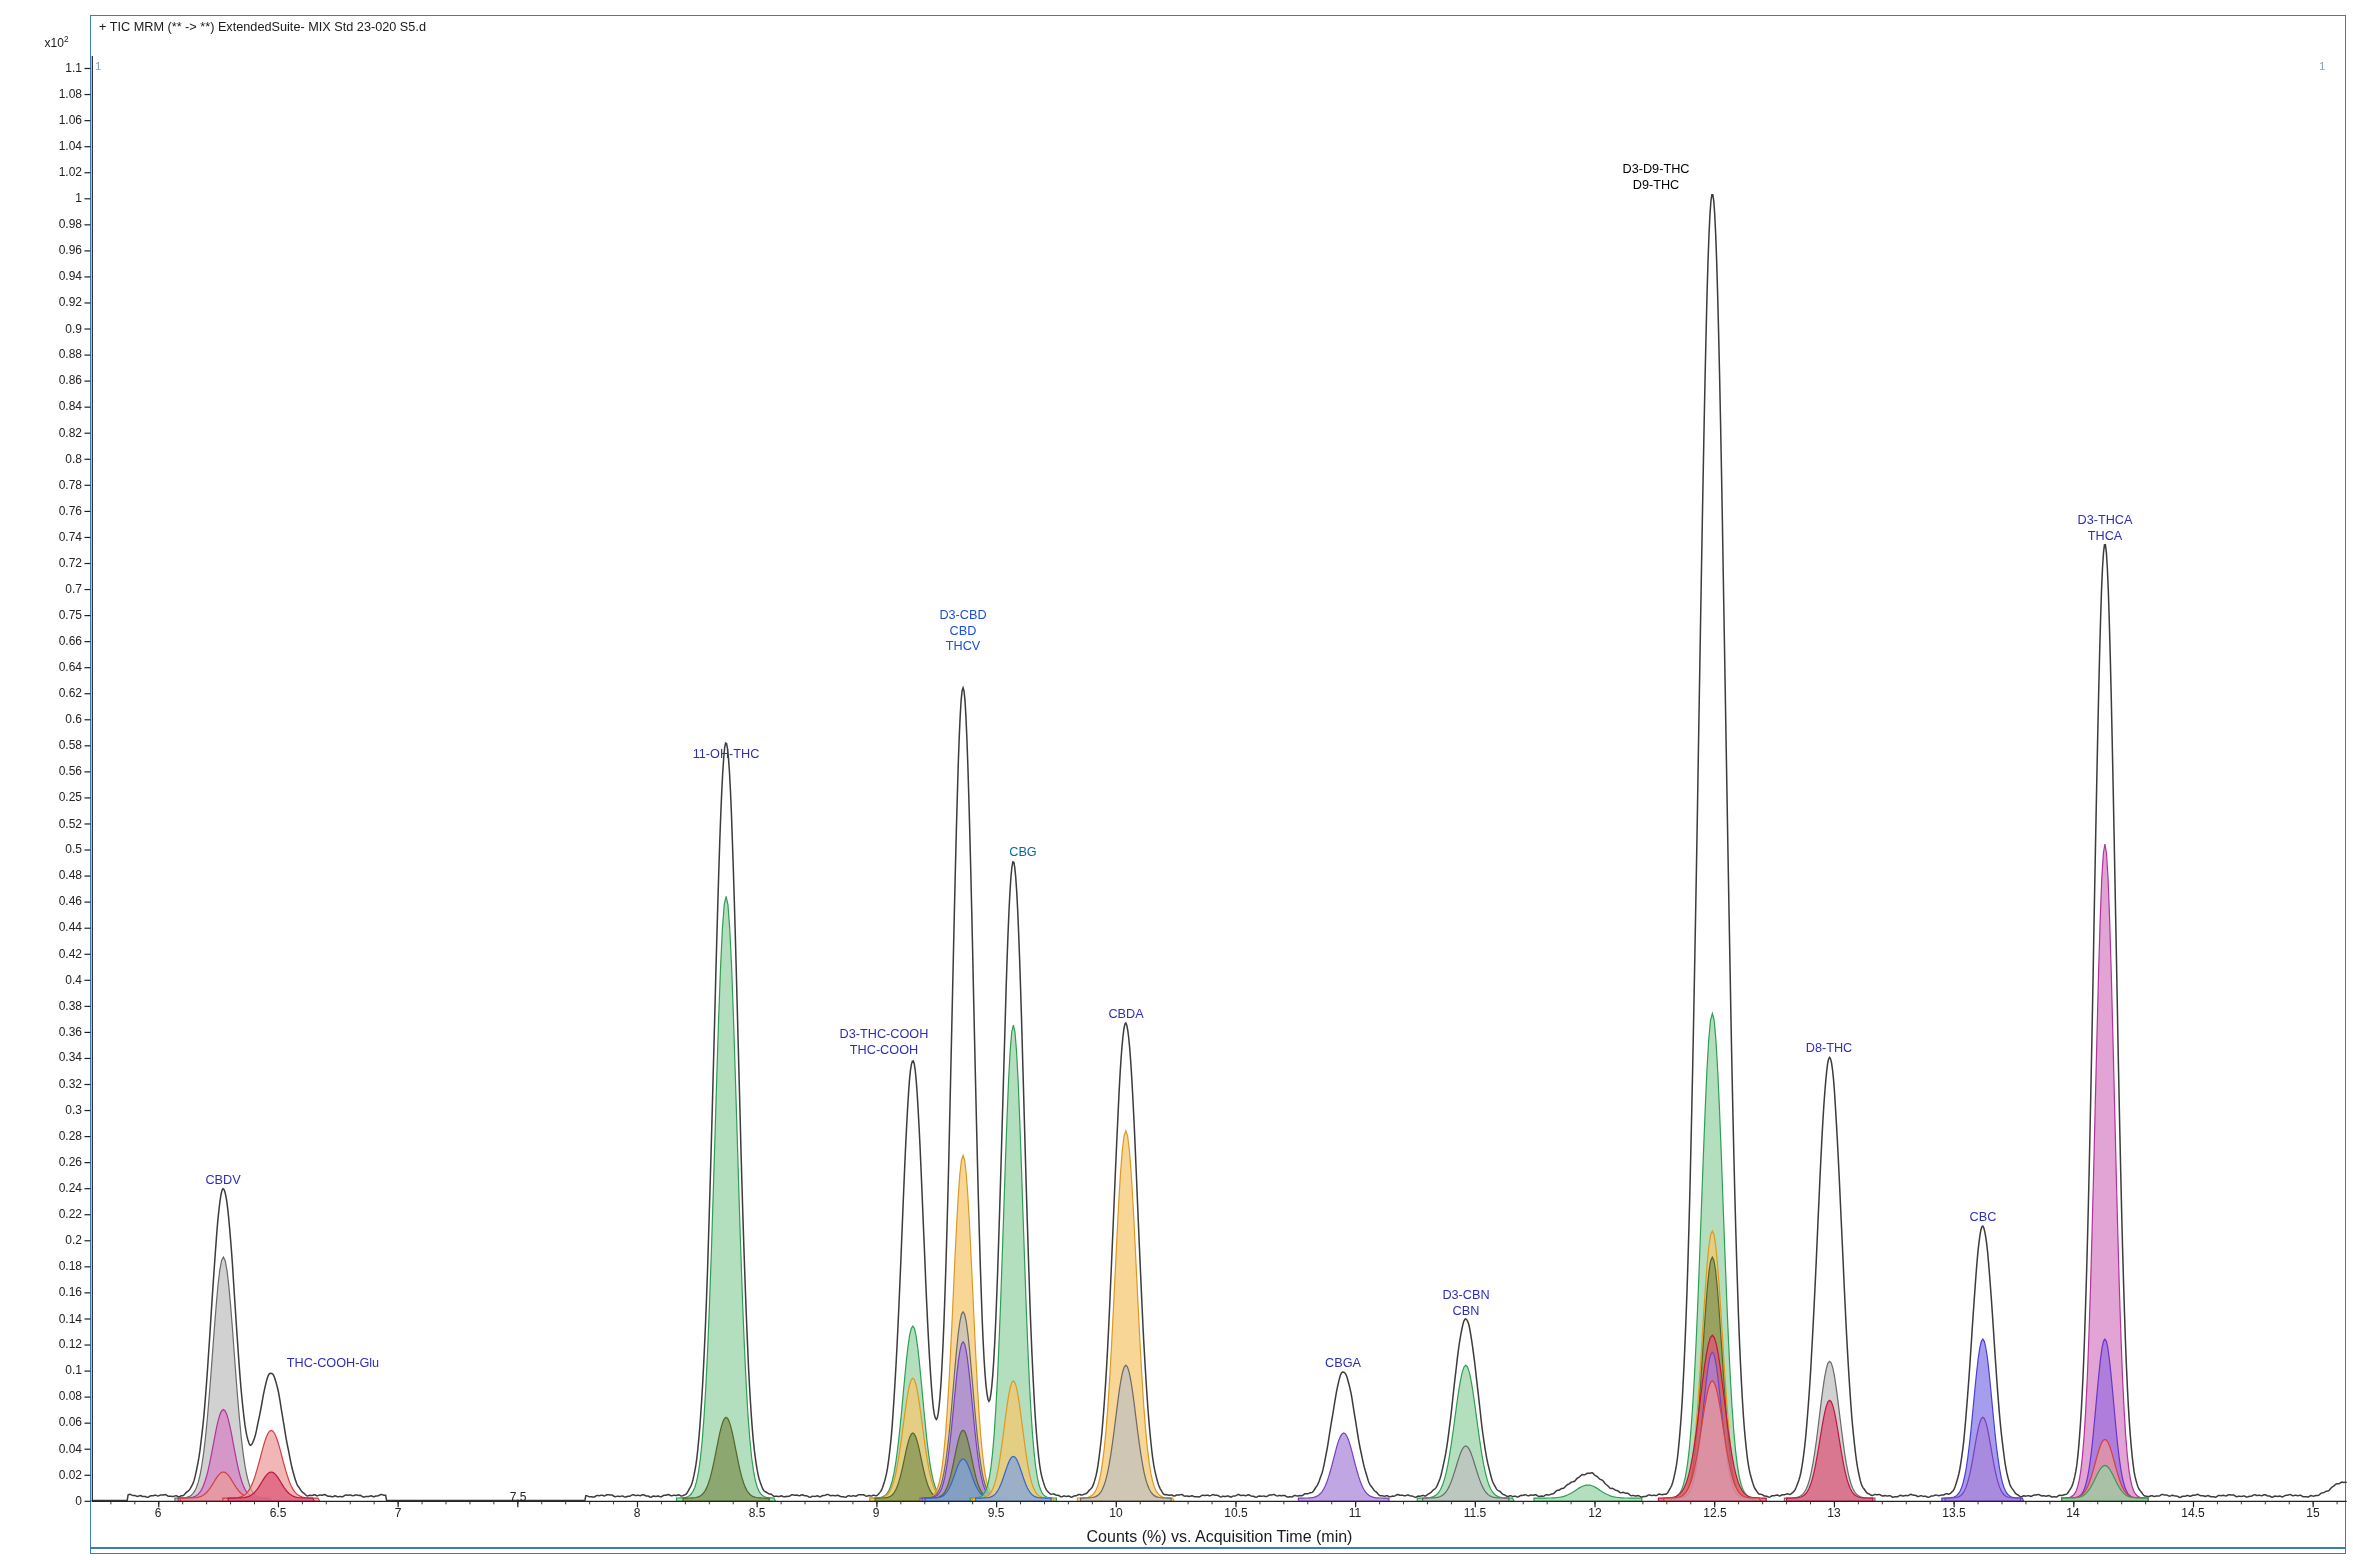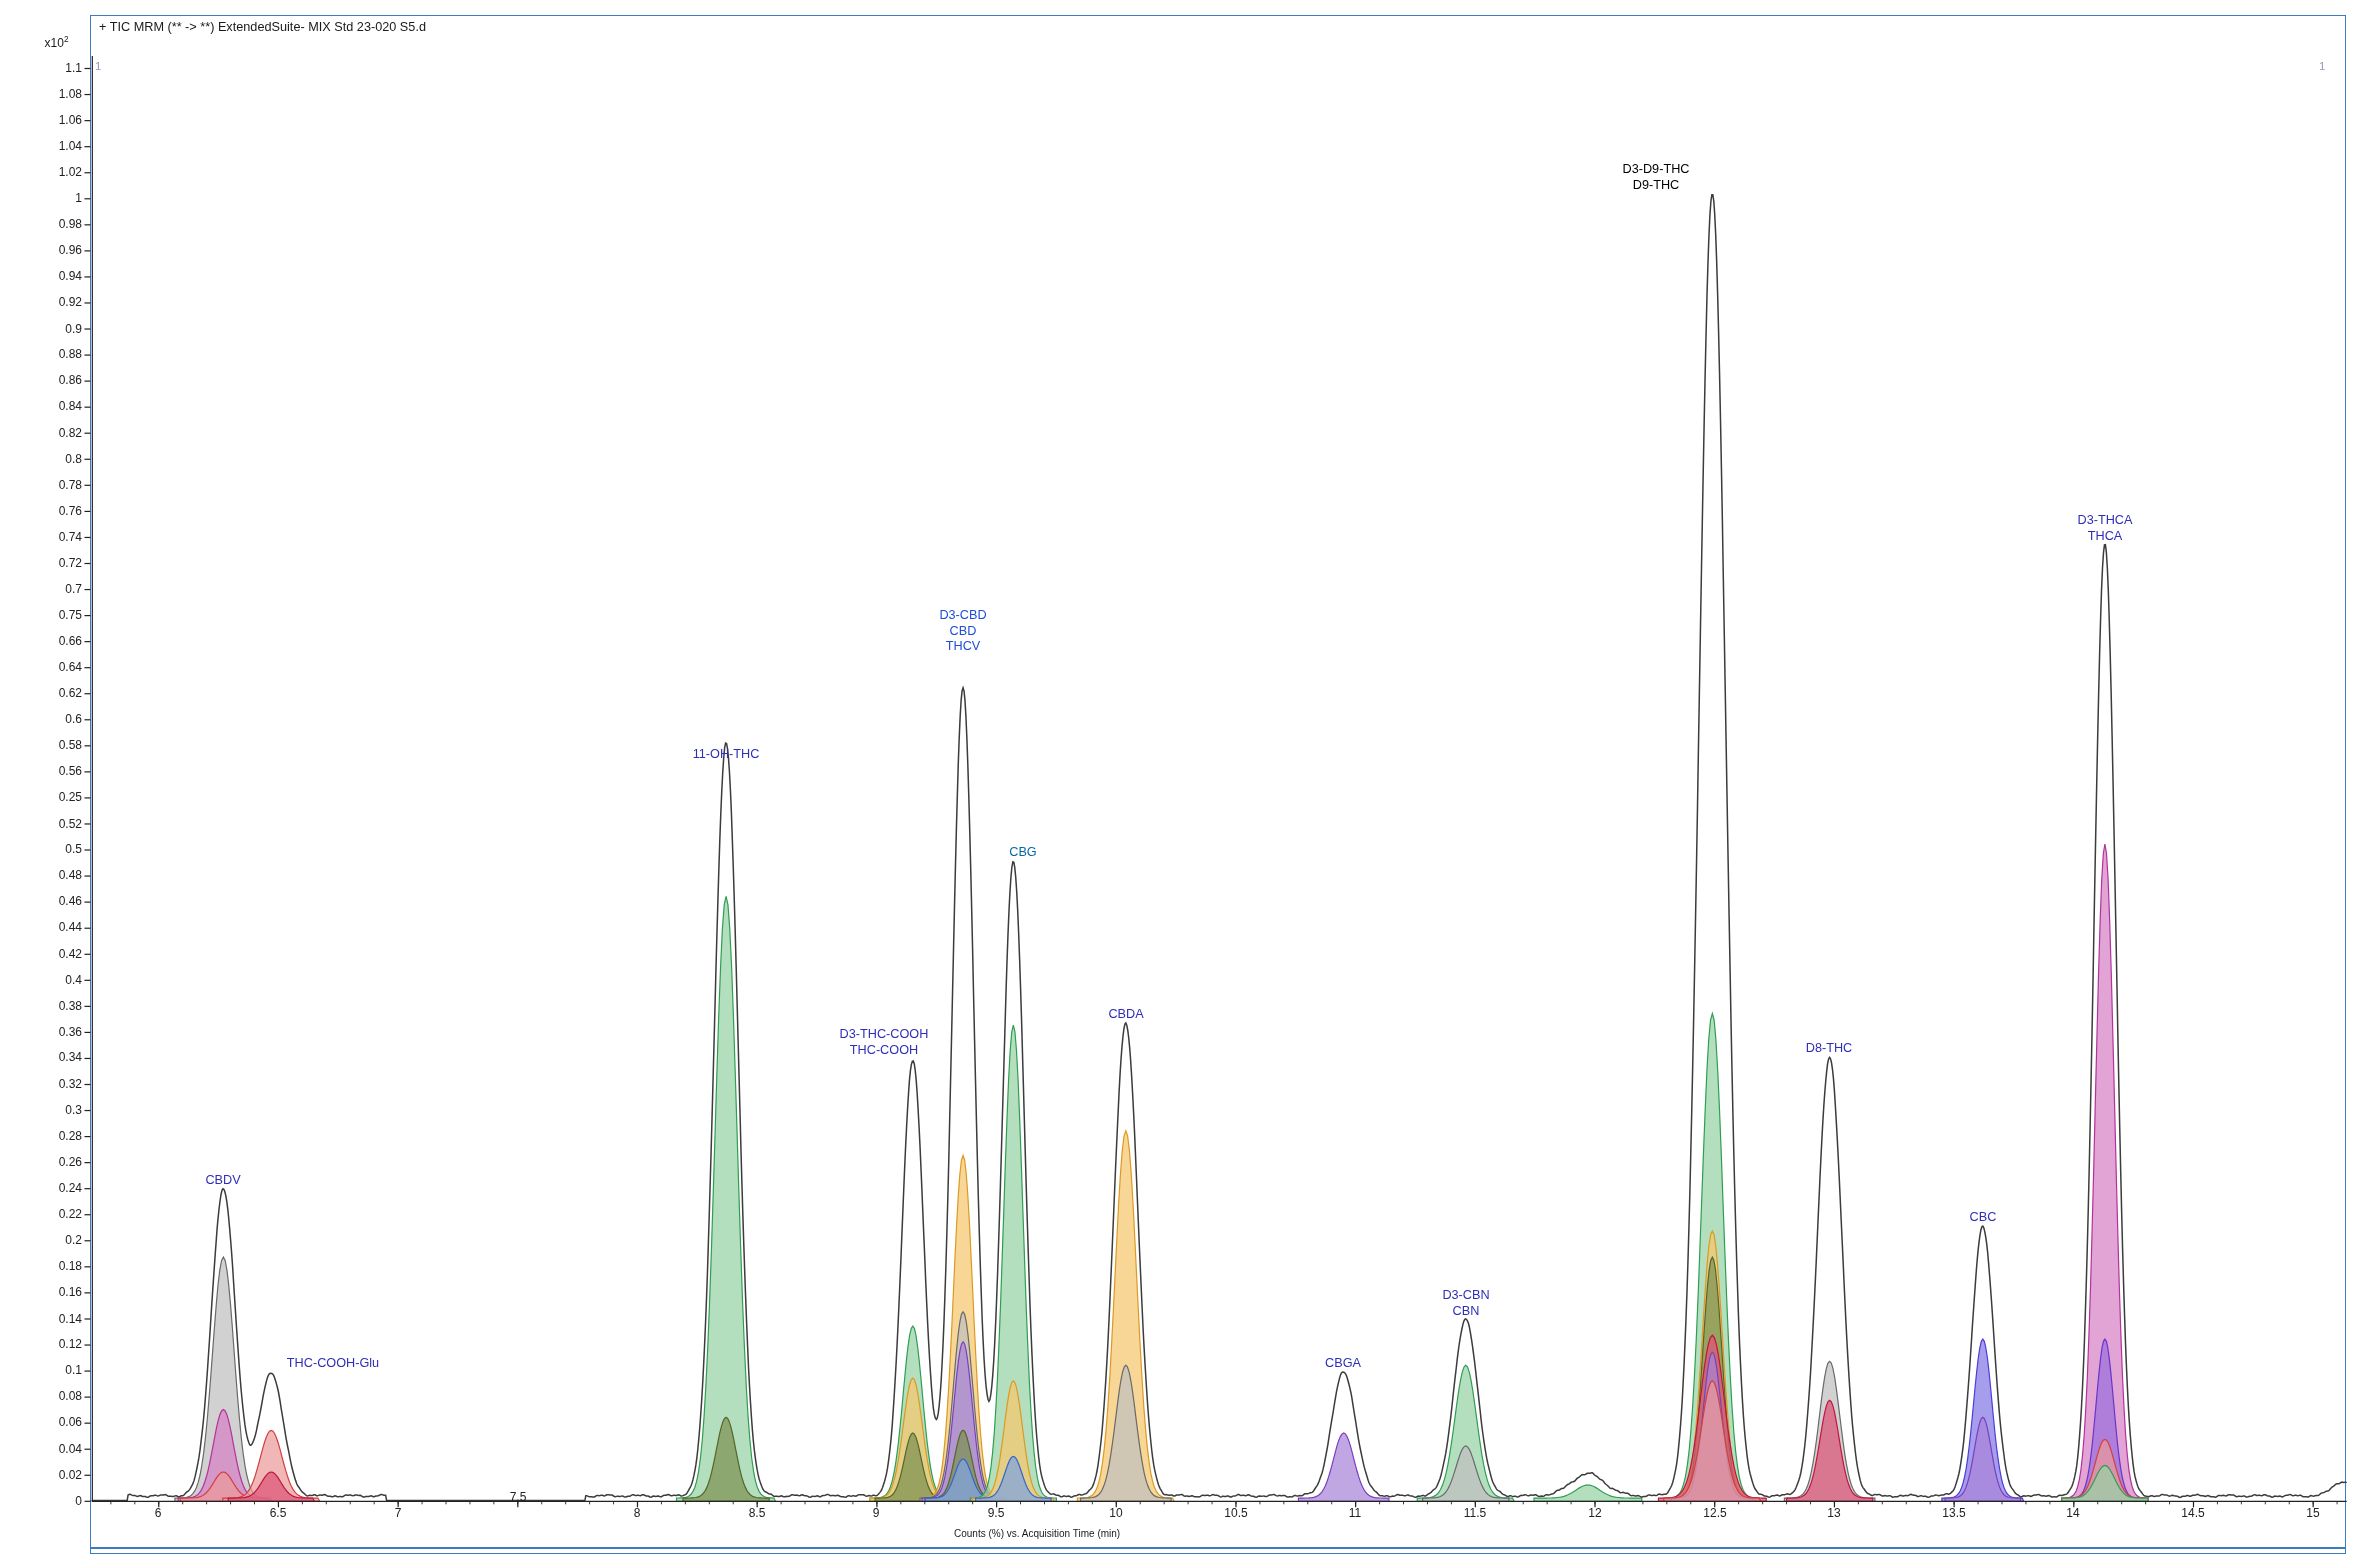--- a/index.html
+++ b/index.html
@@ -16,22 +16,22 @@
   .pane-marker{position:absolute;top:60px;font-size:11.5px;color:#8fa0b2;}
   .pane-marker.left{left:95px;}
   .pane-marker.right{left:2319px;}
 
   .y-unit{position:absolute;left:9.6px;top:34px;font-size:12px;color:#1a1a1a;margin-left:35px;}
   .y-unit sup{font-size:8.4px;}
 
   .ytick{position:absolute;left:0px;width:82px;text-align:right;font-size:12px;
          color:#222222;line-height:13.3px;}
   .xtick{position:absolute;width:54px;text-align:center;font-size:12px;color:#222222;}
-  .caption{position:absolute;left:954px;top:1528px;width:531px;
-           font-size:10px;color:#1a1a1a;}
+  .caption{position:absolute;left:954px;top:1528px;width:531px;text-align:center;
+           font-size:16px;color:#1a1a1a;}
 
   .peak-label{position:absolute;transform:translateX(-50%);text-align:center;
               font-size:12.7px;line-height:15.7px;white-space:nowrap;}
 
   svg.plot{position:absolute;left:0;top:0;}
 </style>
 </head>
 <body>
 
 <div class="page">

